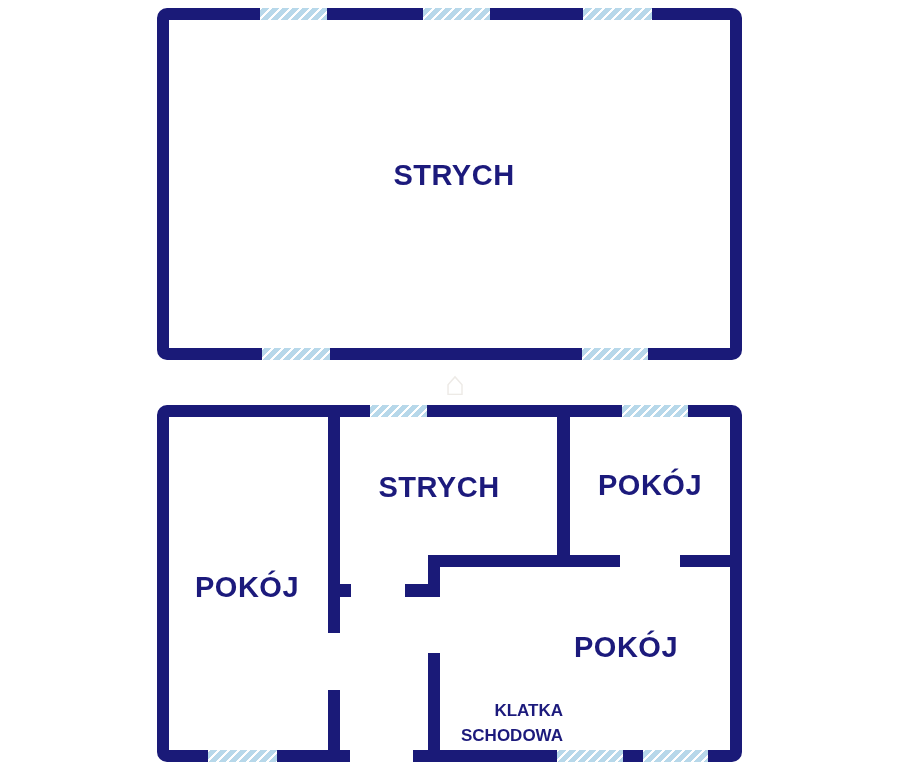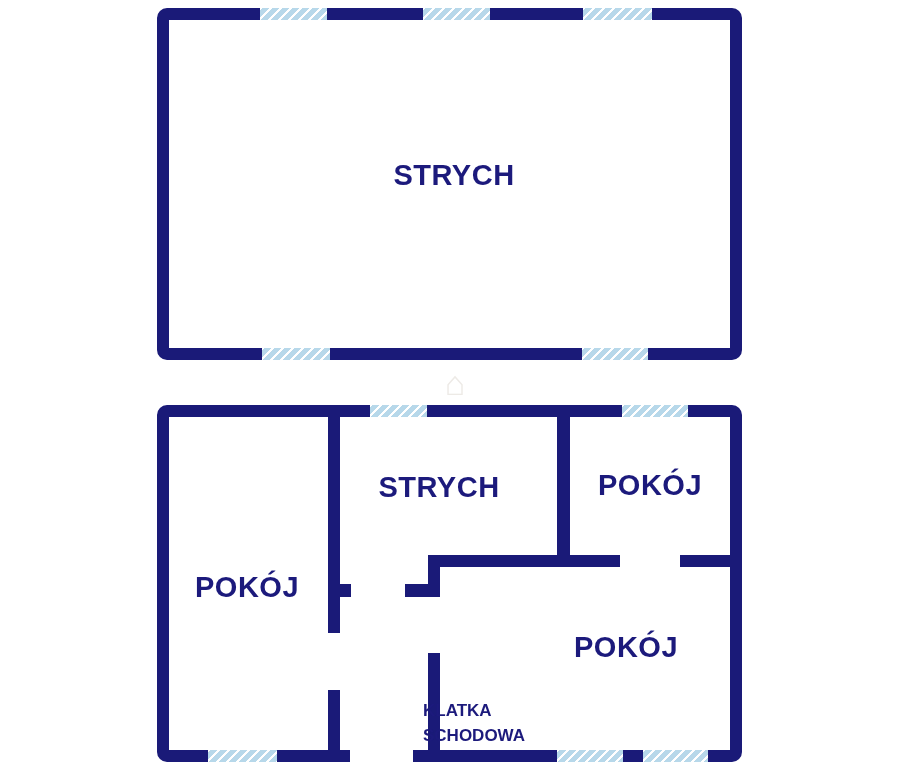--- a/index.html
+++ b/index.html
@@ -24,21 +24,21 @@
   .window{
     position:absolute;height:12px;
     background:repeating-linear-gradient(135deg, var(--window-stripe) 0 2px, var(--window-fill) 2px 7px);
   }
   .room-label{
     position:absolute;color:var(--text);font-weight:bold;font-size:29px;
     text-align:center;letter-spacing:0.5px;line-height:1.1;white-space:nowrap;
   }
   .small-label{
     position:absolute;color:var(--text);font-weight:bold;font-size:17px;
-    text-align:left;line-height:25px;white-space:normal;
+    text-align:right;line-height:25px;white-space:normal;
   }
   .watermark{
     position:absolute;left:0;right:0;top:363px;height:40px;
     display:flex;align-items:center;justify-content:center;gap:10px;
     color:var(--watermark);font-weight:bold;font-size:30px;letter-spacing:2px;
     user-select:none;
   }
   .watermark .wm-icon{font-size:34px;line-height:1;}
 </style>
 </head>

